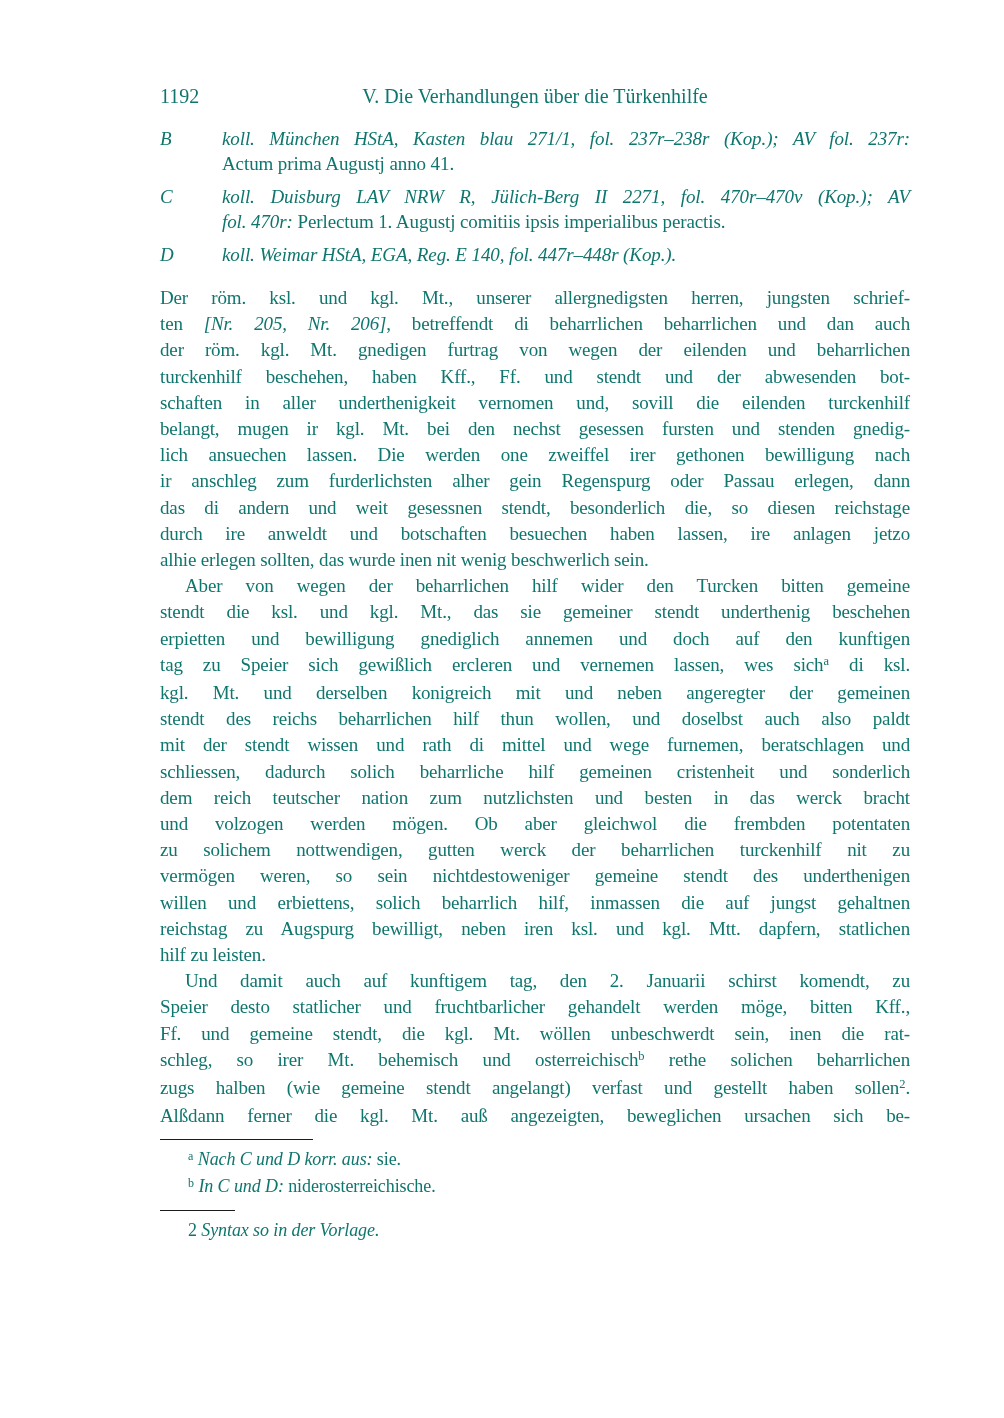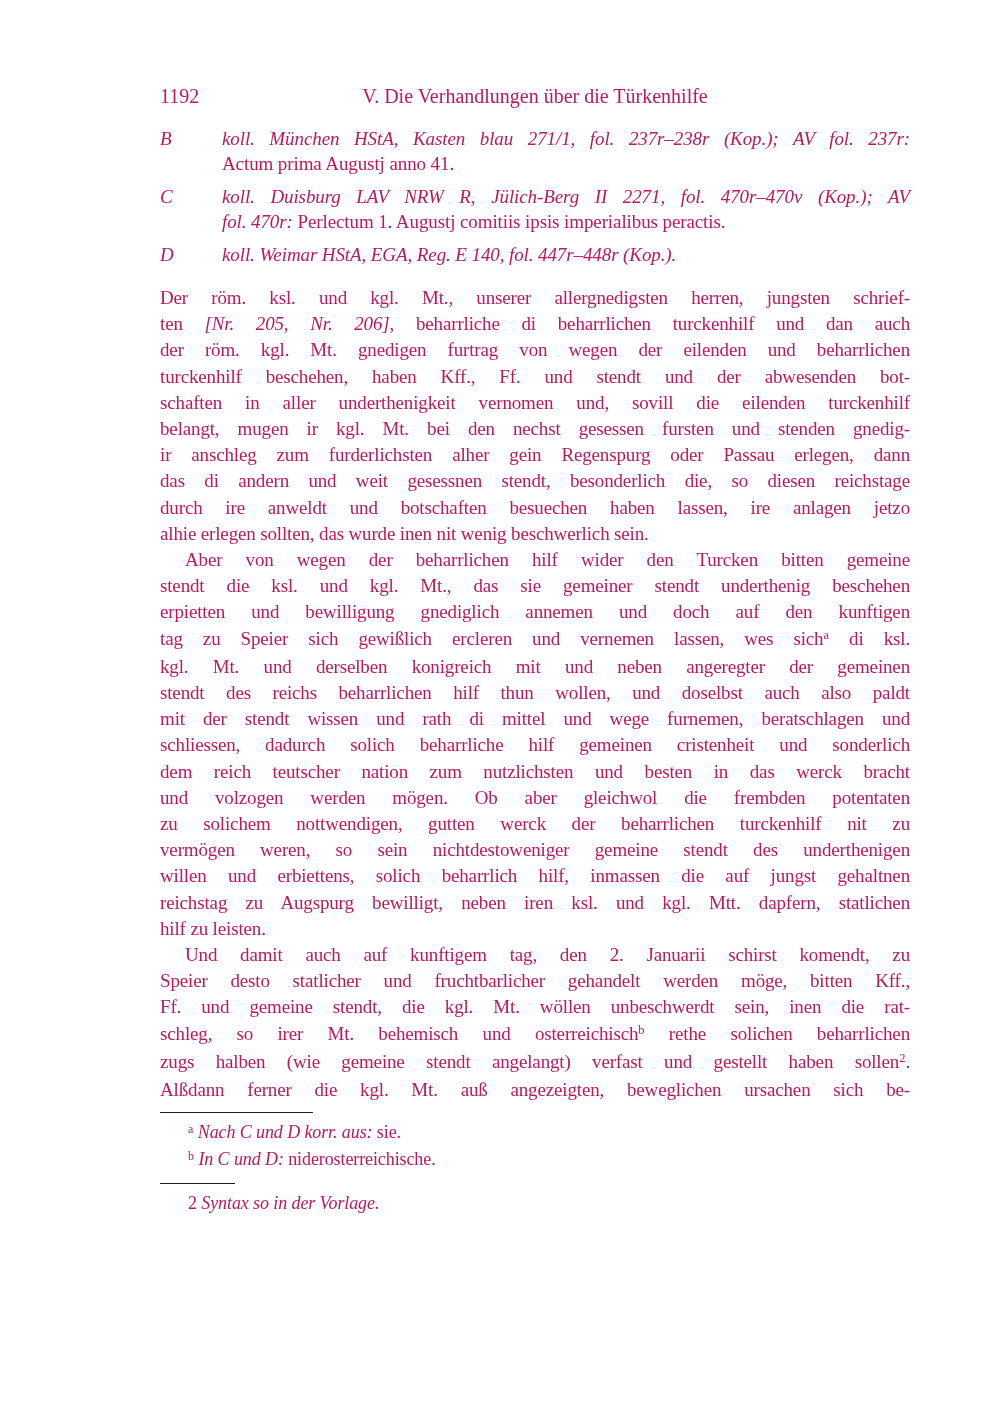--- a/index.html
+++ b/index.html
@@ -1,21 +1,21 @@
 <!DOCTYPE html>
 <html><head>
 <meta charset="utf-8">
 <style>
   html,body { margin:0; padding:0; background:#e8e8e8; }
   .page {
     position:relative;
     width:1004px; height:1418px;
     margin:0 auto;
     background:#ffffff;
-    color:#be185d;
+    color:#0f766e;
     font-family:"Liberation Serif","DejaVu Serif",serif;
     overflow:hidden;
   }
   .content {
     position:absolute; left:160px; top:84px; width:750px;
   }
   
   .header { position:relative; height:24px; font-size:20px; line-height:24px; }
   .pagenum { position:absolute; left:0; top:0; }
   .runhead { display:block; text-align:center; }
@@ -73,25 +73,26 @@
         <span class="src-label">D</span>
         <div class="src-lines">
             <div class="tline last"><span class="i">koll. Weimar HStA, EGA, Reg. E 140, fol. 447r–448r (Kop.).</span></div>
           </div>
       </div>
     </div>
 
     <div class="body">
       <div class="para">
           <div class="tline"><span>Der röm. ksl. und kgl. Mt., unserer allergnedigsten herren, jungsten schrief-</span></div>
-          <div class="tline"><span>ten </span><span class="i">[Nr. 205, Nr. 206]</span><span>, beharrliche di beharrlichen turckenhilf und dan auch</span></div>
+          <div class="tline"><span>ten </span><span class="i">[Nr. 205, Nr. 206]</span><span>, betreffendt di beharrlichen beharrlichen und dan auch</span></div>
           <div class="tline"><span>der röm. kgl. Mt. gnedigen furtrag von wegen der eilenden und beharrlichen</span></div>
           <div class="tline"><span>turckenhilf beschehen, haben Kff., Ff. und stendt und der abwesenden bot-</span></div>
           <div class="tline"><span>schaften in aller underthenigkeit vernomen und, sovill die eilenden turckenhilf</span></div>
           <div class="tline"><span>belangt, mugen ir kgl. Mt. bei den nechst gesessen fursten und stenden gnedig-</span></div>
+          <div class="tline"><span>lich ansuechen lassen. Die werden one zweiffel irer gethonen bewilligung nach</span></div>
           <div class="tline"><span>ir anschleg zum furderlichsten alher gein Regenspurg oder Passau erlegen, dann</span></div>
           <div class="tline"><span>das di andern und weit gesessnen stendt, besonderlich die, so diesen reichstage</span></div>
           <div class="tline"><span>durch ire anweldt und botschaften besuechen haben lassen, ire anlagen jetzo</span></div>
           <div class="tline last"><span>alhie erlegen sollten, das wurde inen nit wenig beschwerlich sein.</span></div>
         </div>
       <div class="para">
           <div class="tline ind"><span>Aber von wegen der beharrlichen hilf wider den Turcken bitten gemeine</span></div>
           <div class="tline"><span>stendt die ksl. und kgl. Mt., das sie gemeiner stendt underthenig beschehen</span></div>
           <div class="tline"><span>erpietten und bewilligung gnediglich annemen und doch auf den kunftigen</span></div>
           <div class="tline"><span>tag zu Speier sich gewißlich ercleren und vernemen lassen, wes sich</span><span class="sup">a</span><span> di ksl.</span></div>

